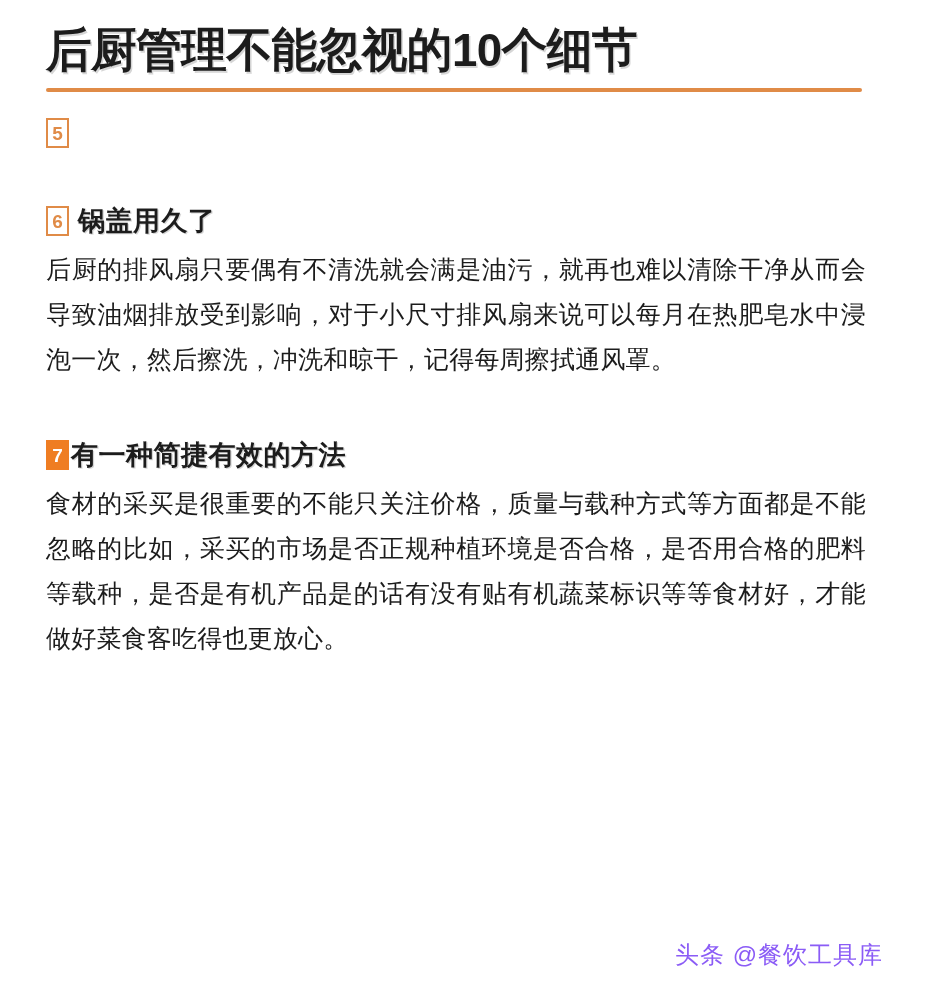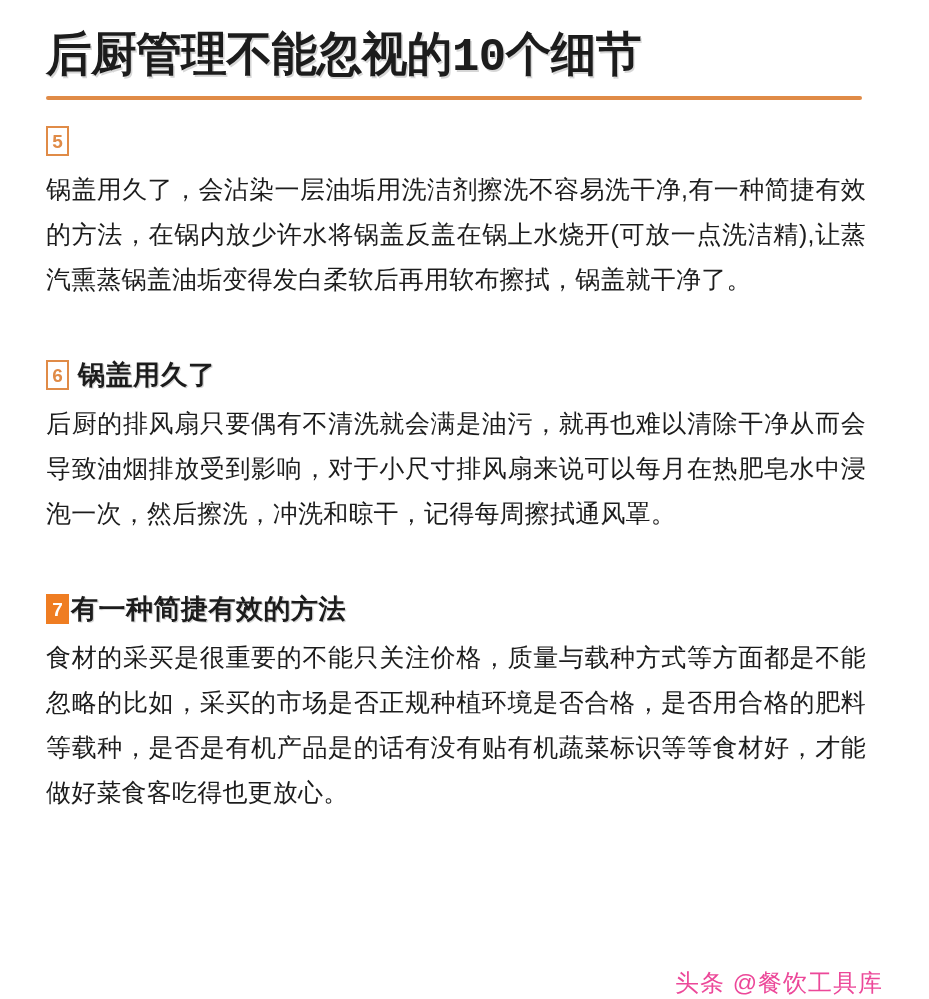--- a/index.html
+++ b/index.html
@@ -18,22 +18,21 @@
   .article {
     position: relative;
     width: 929px;
     height: 999px;
     box-sizing: border-box;
     padding: 0 46px;
   }
 
   
   .title-block {
-    padding-top: 30px;
-    font-family: Liberation Mono, monospace;
+    padding-top: 22px;
   }
   .doc-title {
     font-size: 47px;
     font-weight: bold;
     letter-spacing: -0.5px;
     color: #1c1c1c;
     line-height: 1.18;
     white-space: nowrap;
     transform: scaleX(0.97);
     transform-origin: left center;
@@ -107,44 +106,43 @@
     text-align: justify;
     text-justify: inter-character;
     width: 820px;
     font-weight: 500;
   }
 
   
   .watermark {
     position: absolute;
     right: 46px;
-    bottom: 0;
+    bottom: 28px;
     font-size: 24px;
-    color: #ec4899;
+    color: #8b5cf6;
     letter-spacing: 1px;
     white-space: nowrap;
     font-weight: 500;
     margin-top: 46px;
   }
 </style>
 </head>
 <body>
 
 <div class="article">
 
   <div class="title-block">
     <div class="doc-title">后厨管理不能忽视的10个细节</div>
     <div class="title-rule"></div>
   </div>
 
   <div class="section">
     <div class="section-head">
       <div class="badge outline">5</div>
     </div>
-    <div class="section-body">锅盖用久了，会沾染一层油垢用洗洁剂擦洗不容易洗干净,有一种简捷有效的方法，在锅内放少许水将锅盖反盖在锅上水烧开(可放一点洗洁精),让蒸汽熏蒸锅盖油垢变得发白柔软后再用软布擦拭，锅盖就干净了。</div>
   </div>
 
   <div class="section">
     <div class="section-head">
       <div class="badge outline">6</div>
       <div class="section-title">锅盖用久了</div>
     </div>
     <div class="section-body">后厨的排风扇只要偶有不清洗就会满是油污，就再也难以清除干净从而会导致油烟排放受到影响，对于小尺寸排风扇来说可以每月在热肥皂水中浸泡一次，然后擦洗，冲洗和晾干，记得每周擦拭通风罩。</div>
   </div>
 

